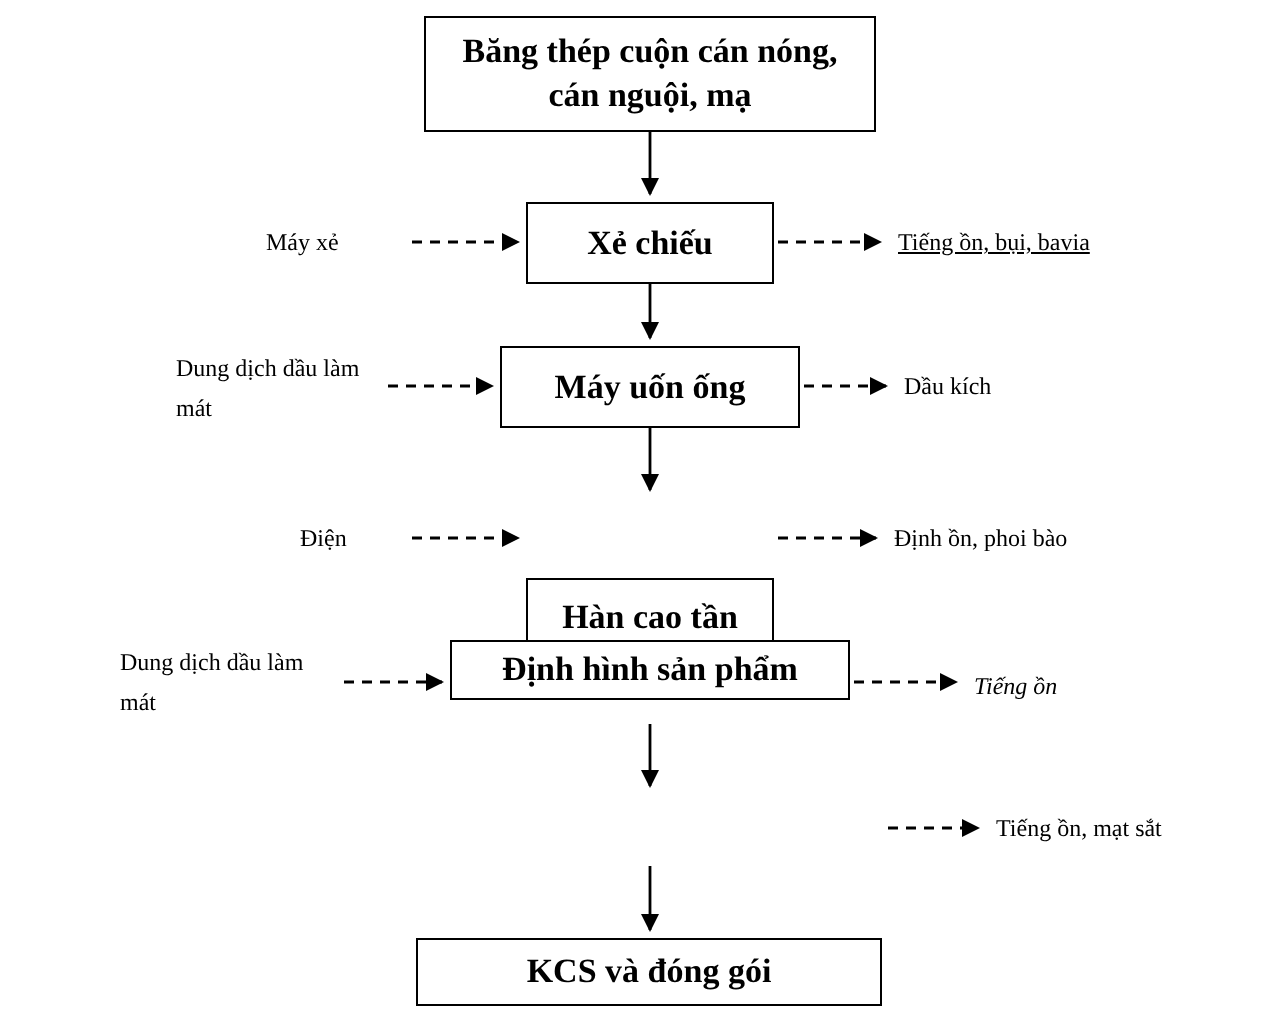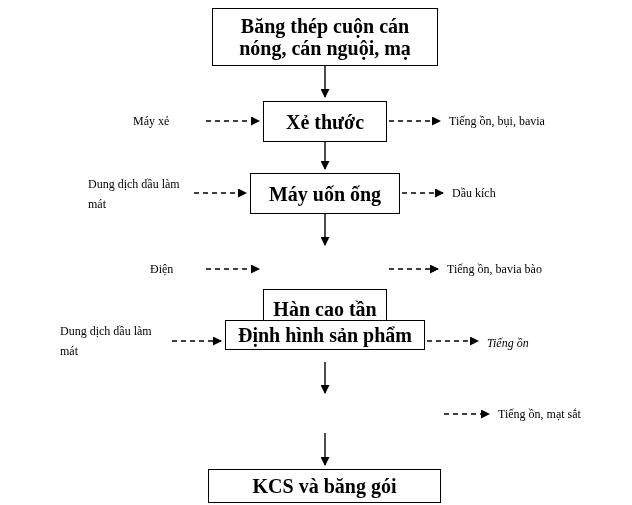--- a/index.html
+++ b/index.html
@@ -28,21 +28,21 @@
   .arrows .dashed { stroke-width: 1.4; stroke-dasharray: 5 4; }
   .box {
     position: absolute;
     border: 1.6px solid #000000;
     background: #ffffff;
     display: flex;
     align-items: center;
     justify-content: center;
     text-align: center;
     font-weight: bold;
-    font-size: 20px;
+    font-size: 17px;
     line-height: 22px;
     box-sizing: border-box;
   }
   .box .inner {
     display: inline-block;
   }
   .box-1 { left: 212px; top: 8px;   width: 226px; height: 58px; }
   .box-1 .inner { max-width: 196px; }
   .box-2 { left: 263px; top: 101px; width: 124px; height: 41px; }
   .box-3 { left: 250px; top: 173px; width: 150px; height: 41px; justify-content: center; }
@@ -54,21 +54,21 @@
     position: absolute;
     font-size: 12px;
     line-height: 20px;
     white-space: nowrap;
   }
   .side-label.wrap { white-space: normal; }
   .in-2  { left: 133px; top: 111px; }
   .in-3  { left: 88px;  top: 174px; width: 96px; }
   .in-4  { left: 150px; top: 259px; }
   .in-5  { left: 60px;  top: 321px; width: 96px; }
-  .out-2 { left: 449px; top: 111px; }
+  .out-2 { left: 449px; top: 111px; text-decoration: underline; }
   .out-3 { left: 452px; top: 183px; }
   .out-4 { left: 447px; top: 259px; }
   .out-5 { left: 487px; top: 333px; font-style: italic; }
   .out-6 { left: 498px; top: 404px; }
 </style>
 </head>
 <body>
 
 <div class="canvas">
 
@@ -95,39 +95,39 @@
     <line class="dashed" x1="402" y1="193" x2="443" y2="193" marker-end="url(#ah)"></line>
     <line class="dashed" x1="389" y1="269" x2="438" y2="269" marker-end="url(#ah)"></line>
     <line class="dashed" x1="427" y1="341" x2="478" y2="341" marker-end="url(#ah)"></line>
     <line class="dashed" x1="444" y1="414" x2="489" y2="414" marker-end="url(#ah)"></line>
   </svg>
 
   <div class="box box-1">
     <span class="inner">Băng thép cuộn cán nóng, cán nguội, mạ</span>
   </div>
   <div class="box box-2">
-    <span class="inner">Xẻ thước</span>
+    <span class="inner">Xẻ chiếu</span>
   </div>
   <div class="box box-3">
     <span class="inner">Máy uốn ống</span>
   </div>
   <div class="box box-4">
     <span class="inner">Hàn cao tần</span>
   </div>
   <div class="box box-5">
     <span class="inner">Định hình sản phẩm</span>
   </div>
   <div class="box box-7">
-    <span class="inner">KCS và băng gói</span>
+    <span class="inner">KCS và đóng gói</span>
   </div>
 
   <div class="side-label in-2">Máy xẻ</div>
   <div class="side-label wrap in-3">Dung dịch dầu làm mát</div>
   <div class="side-label in-4">Điện</div>
   <div class="side-label wrap in-5">Dung dịch dầu làm mát</div>
 
   <div class="side-label out-2">Tiếng ồn, bụi, bavia</div>
   <div class="side-label out-3">Dầu kích</div>
-  <div class="side-label out-4">Tiếng ồn, bavia bào</div>
+  <div class="side-label out-4">Định ồn, phoi bào</div>
   <div class="side-label out-5">Tiếng ồn</div>
   <div class="side-label out-6">Tiếng ồn, mạt sắt</div>
 
 </div>
 
 </body></html>

